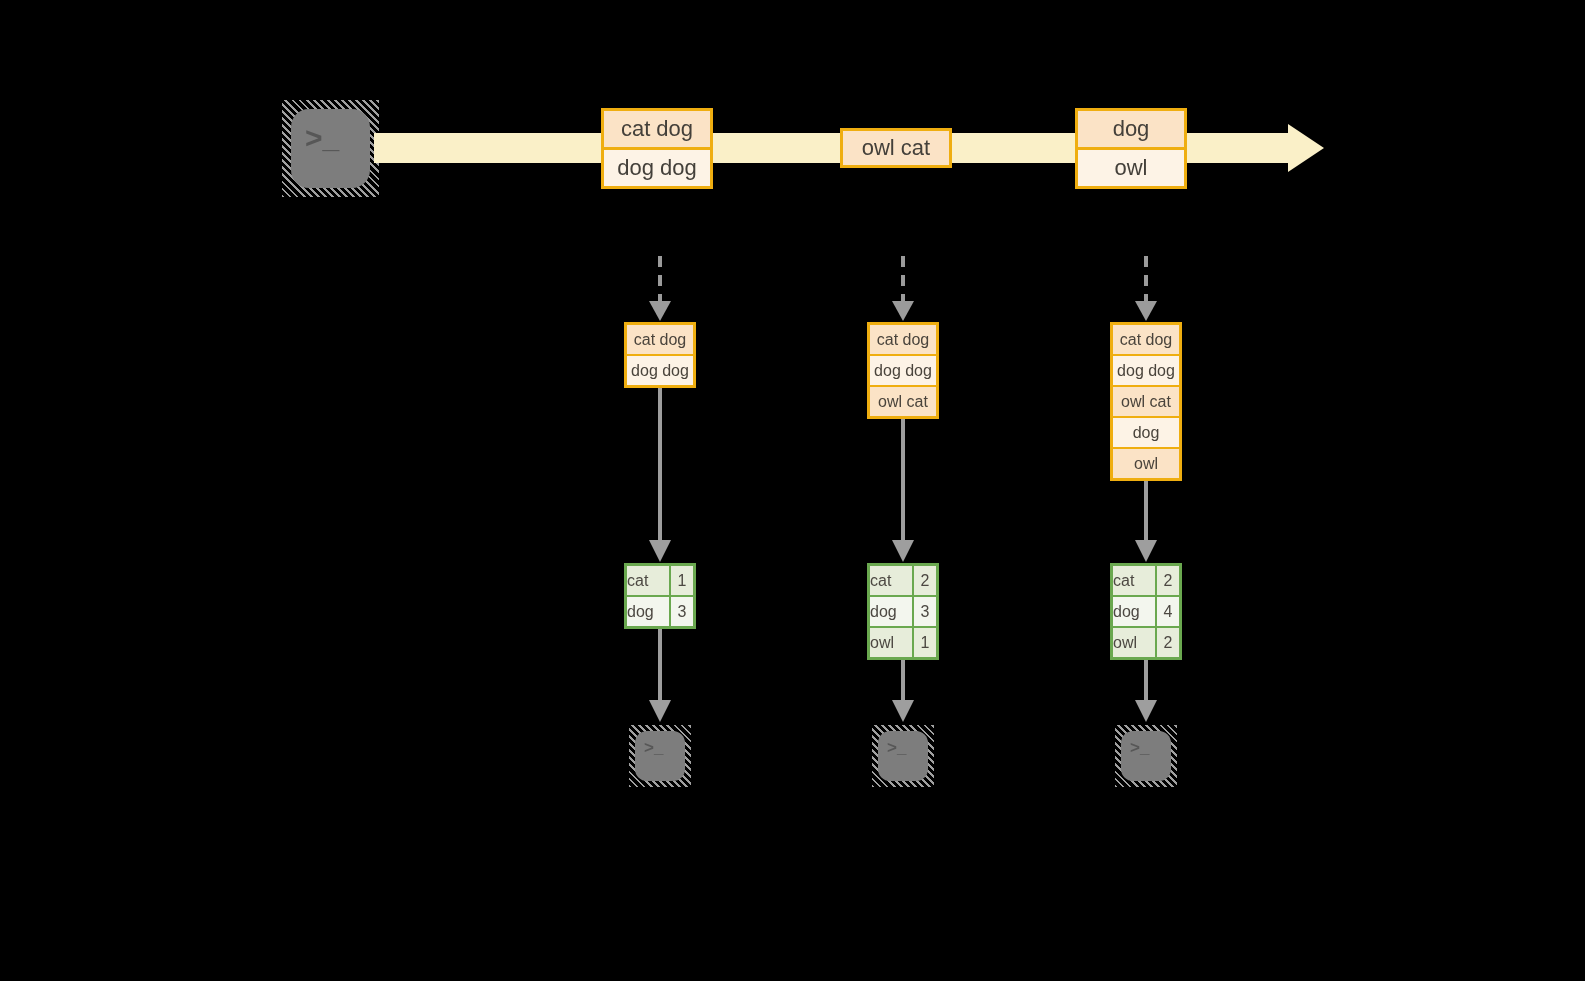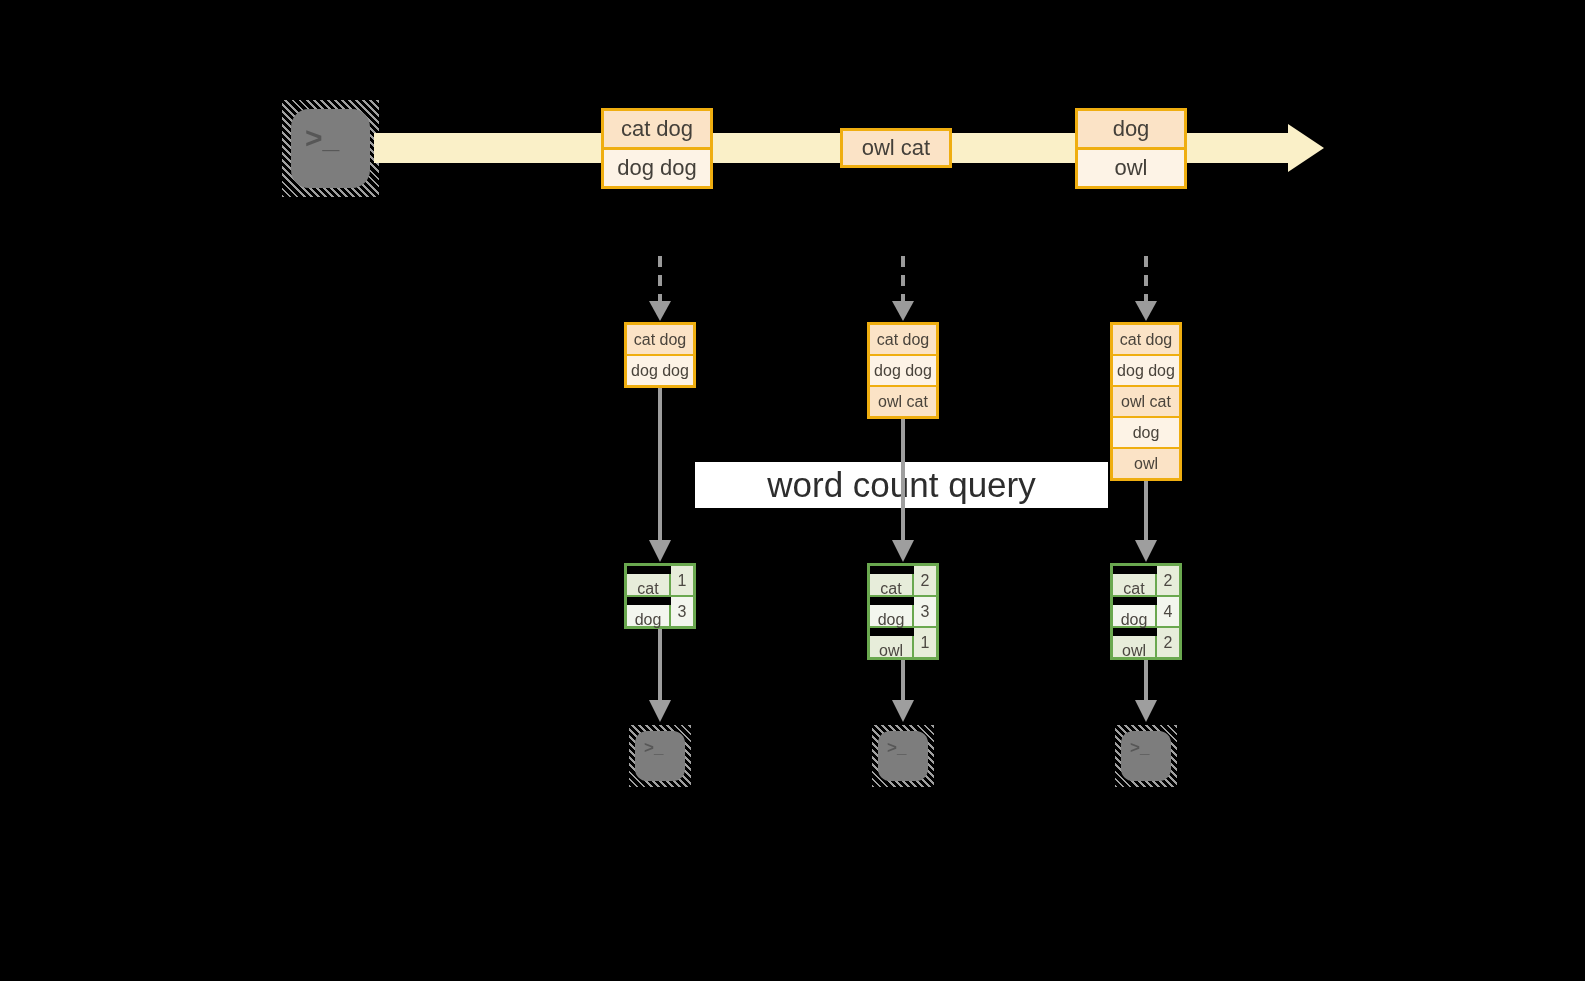--- a/index.html
+++ b/index.html
@@ -67,21 +67,21 @@
   
   .query-band{position:absolute;left:695px;top:462px;width:413px;height:46px;background:#ffffff;
               z-index:5;display:flex;align-items:center;justify-content:center;
               font-size:35px;font-weight:300;color:#2d2d2d;white-space:nowrap;}
 
   
   .wtable{position:absolute;top:563px;width:72px;border:3px solid #6aa84f;box-sizing:border-box;
           z-index:7;font-size:16px;color:#4c4842;}
   .wtable .trow{display:flex;height:29px;line-height:29px;border-bottom:2px solid #6aa84f;}
   .wtable .trow:last-child{border-bottom:none;}
-  .wtable .trow .w{width:42px;text-align:center;border-right:2px solid #6aa84f;margin-top:8px;}
+  .wtable .trow .w{width:42px;border-right:2px solid #6aa84f;}
   .wtable .trow .n{flex:1;text-align:center;}
   .wtable .trow:nth-child(odd) .w,.wtable .trow:nth-child(odd) .n{background:#e7edda;}
   .wtable .trow:nth-child(even) .w,.wtable .trow:nth-child(even) .n{background:#f3f6ee;}
   #table1{left:624px;} #table2{left:867px;} #table3{left:1110px;}
 </style>
 </head>
 <body>
 
 <div class="canvas">
 
@@ -117,21 +117,20 @@
   <div class="vhead" id="lhead2"></div>
   <div class="vline" id="line3"></div>
   <div class="vhead" id="lhead3"></div>
   <div class="vline" id="line4"></div>
   <div class="vhead" id="lhead4"></div>
   <div class="vline" id="line5"></div>
   <div class="vhead" id="lhead5"></div>
   <div class="vline" id="line6"></div>
   <div class="vhead" id="lhead6"></div>
 
-  <div class="query-band">word count query</div>
 
   <div class="stack" id="stack1">
     <div class="srow">cat dog</div>
     <div class="srow">dog dog</div>
   </div>
   <div class="stack" id="stack2">
     <div class="srow">cat dog</div>
     <div class="srow">dog dog</div>
     <div class="srow">owl cat</div>
   </div>

